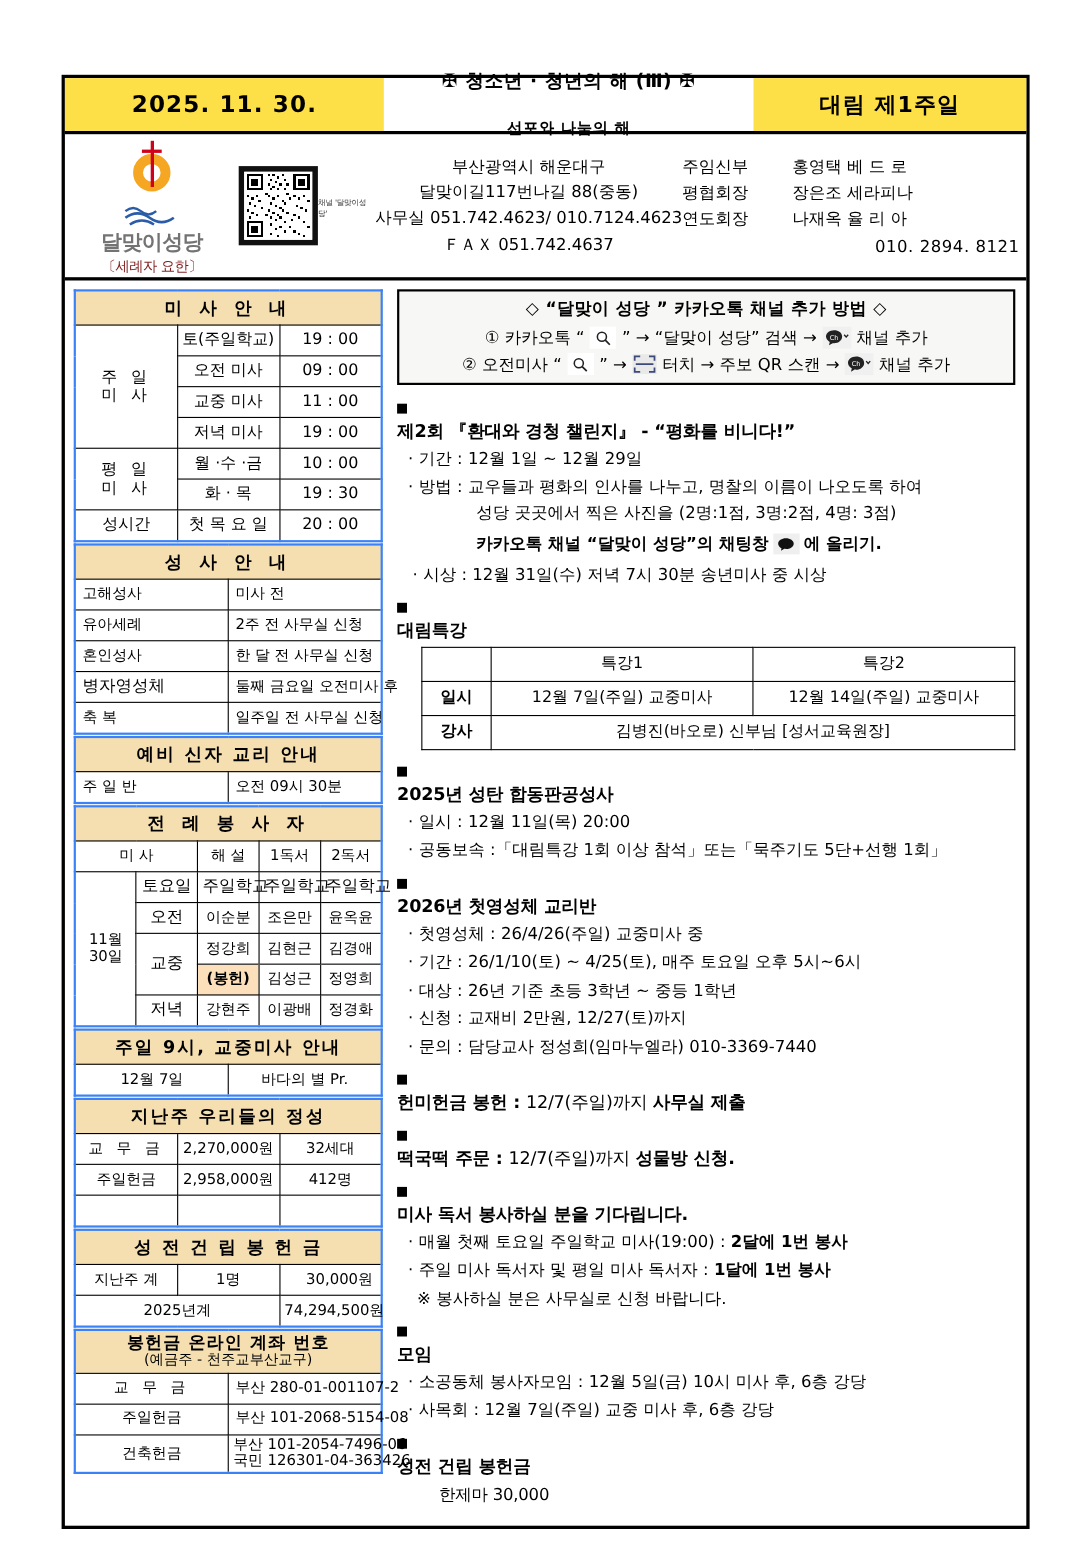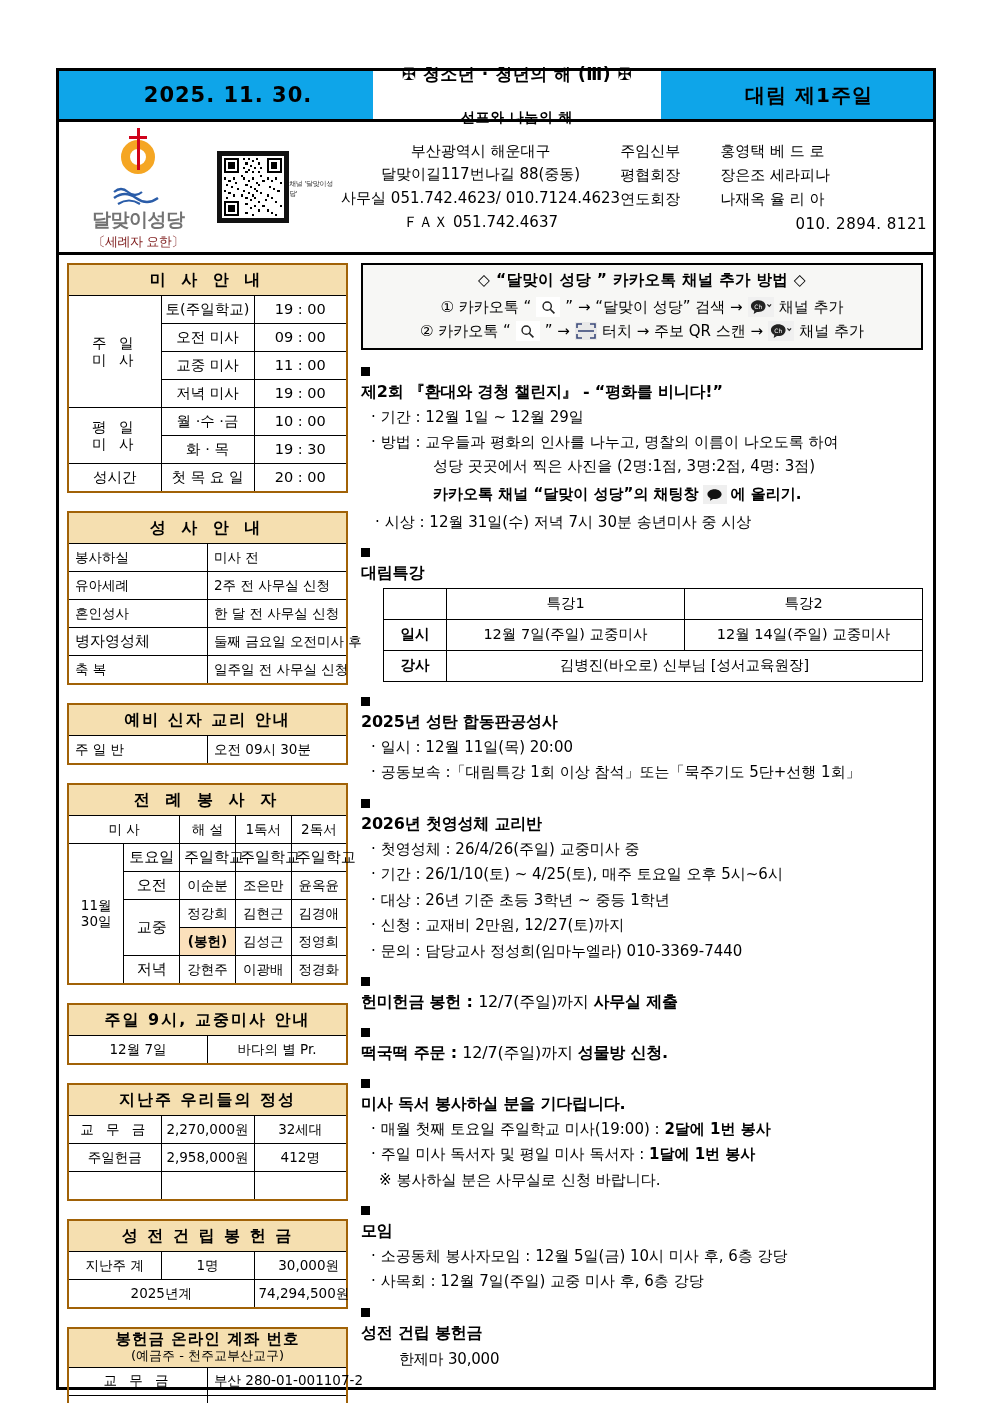--- a/index.html
+++ b/index.html
@@ -5,21 +5,21 @@
   html,body{margin:0;padding:0;background:#fff;}
   body{
     width:992px;height:1403px;
     font-family:"DejaVu Sans","Liberation Sans",sans-serif;
     color:#000;
     -webkit-font-smoothing:antialiased;
   }
   .page{position:relative;width:992px;height:1403px;overflow:hidden;}
 
   
-  .tan{background:#0ea5e9;padding-left:24px;}
+  .tan{background:#fde047;}
   table{border-collapse:collapse;}
 
   
   .frame{
     position:absolute;left:56px;top:68px;width:880px;height:1322px;
     border:3px solid #000;border-top:3px solid #000;
     box-sizing:border-box;
   }
 
   
@@ -56,21 +56,21 @@
   .qr-box{width:72px;height:72px;background:#111;padding:5px;box-sizing:border-box;}
   .qr-inner{width:100%;height:100%;background:#fff;position:relative;}
   .qr-cap{font-size:7px;color:#333;margin-top:3px;letter-spacing:-.3px;}
 
   
   .body{display:flex;height:1135px;}
   .colL{width:294px;padding:8px 5px 0 8px;box-sizing:border-box;}
   .colR{flex:1;padding:8px 10px 0 8px;box-sizing:border-box;border-left:0;}
 
   
-  .lt{width:100%;border:2px solid #a16207;margin-bottom:18px;table-layout:fixed;}
+  .lt{width:100%;border:2px solid #3b82f6;margin-bottom:1px;table-layout:fixed;}
   .lt td,.lt th{border:1px solid #000;font-size:14.5px;padding:2.5px 4px;text-align:center;
                 height:22px;line-height:1.15;white-space:nowrap;}
   .lt .hd{background:#f5dfb0;font-weight:bold;font-size:16px;letter-spacing:5px;height:25px;}
   .lt .hd.tight{letter-spacing:2px;}
   .lt .lbl{letter-spacing:4px;}
   .lt .lft{text-align:left;padding-left:6px;}
   .lt .sm{font-size:13.5px;}
   .lt .xs{font-size:15px;font-family:Liberation Serif, serif;}
   .lt .dashed-b{border-bottom:1px dashed #000;}
   .lt .hl{background:#fbe0bb;font-weight:bold;}
@@ -293,21 +293,21 @@
           </tr>
         </tbody>
           </table>
 
         <table class="lt">
           <tbody>
               <tr>
                 <td class="hd" colspan="2">성 사 안 내</td>
               </tr>
           <tr>
-                <td class="lft sm" style="width:88px;">봉사하실</td>
+                <td class="lft sm" style="width:88px;">고해성사</td>
                 <td class="lft sm">미사 전</td>
               </tr>
           <tr>
                 <td class="lft sm">유아세례</td>
                 <td class="lft sm">2주 전 사무실 신청</td>
               </tr>
           <tr>
                 <td class="lft sm">혼인성사</td>
                 <td class="lft sm">한 달 전 사무실 신청</td>
               </tr>
@@ -477,21 +477,21 @@
             <span class="ic-ch">
               <svg width="22" height="17" viewBox="0 0 24 18">
                   <path d="M9 1C4.6 1 1 3.8 1 7.3c0 2.2 1.5 4.2 3.7 5.3L4 16l3.6-2.1c.5.1.9.1 1.4.1 4.4 0 8-2.8 8-6.7S13.4 1 9 1z" fill="#222"></path>
                   <text x="9" y="10.3" font-size="6.5" fill="#fff" text-anchor="middle" font-family="DejaVu Sans, sans-serif">Ch</text>
                   <path d="M19 5.5l2 2.3 2-2.3" fill="none" stroke="#222" stroke-width="1.3"></path>
                 </svg>
             </span>
             <span>채널 추가</span>
           </div>
           <div class="kr">
-            <span>② 카카오톡 “</span>
+            <span>② 오전미사 “</span>
             <span class="ic-search">
               <svg width="15" height="15" viewBox="0 0 16 16">
                   <circle cx="6.6" cy="6.6" r="4.4" fill="none" stroke="#222" stroke-width="1.5"></circle>
                   <line x1="9.9" y1="9.9" x2="14.3" y2="14.3" stroke="#222" stroke-width="1.7"></line>
                 </svg>
             </span>
             <span>” →</span>
             <span class="ic-scan">
               <svg width="22" height="18" viewBox="0 0 22 18">
                 <path d="M2 6V2h5" fill="none" stroke="#3b4a7a" stroke-width="1.6"></path>

